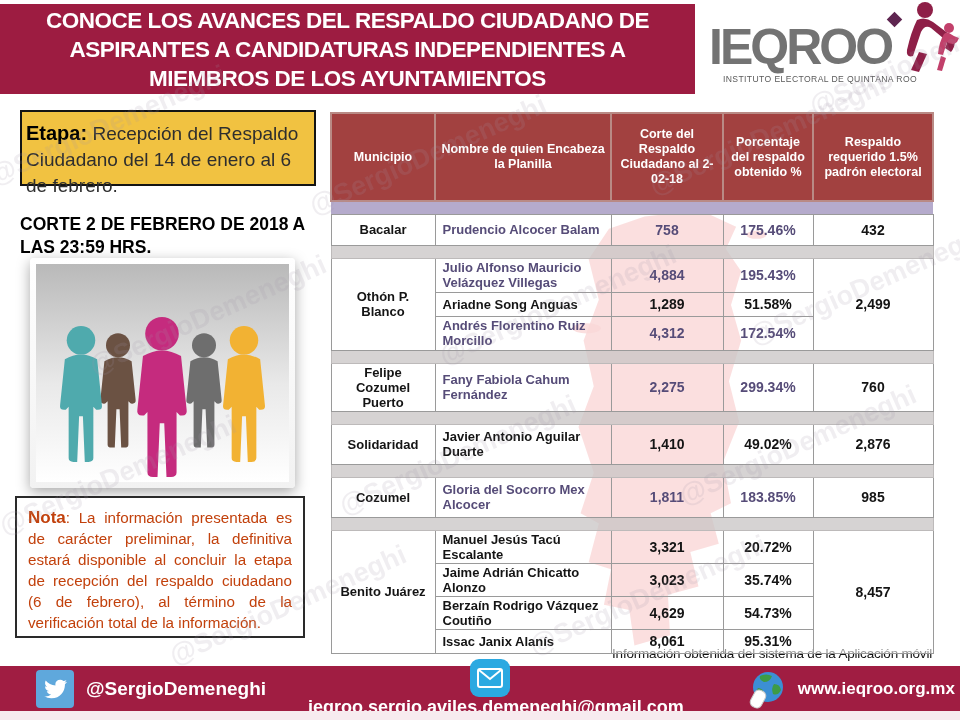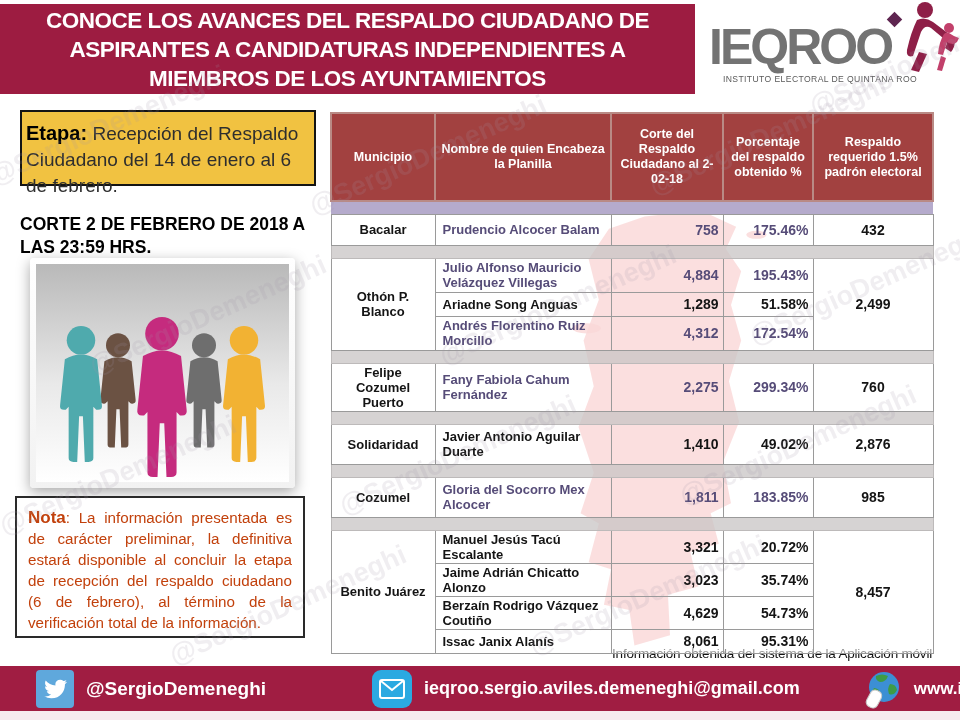--- a/index.html
+++ b/index.html
@@ -45,32 +45,32 @@
   col.c-pct { width:90px; }  col.c-req { width:120px; }
   th { background:#A24140; color:#fff; font-size:12.5px; font-weight:bold;
        border:2px solid #b98a85; vertical-align:middle; text-align:center;
        height:88px; padding:2px 4px; line-height:15px; }
   tr.band td { background:#B5ABCC; height:13px; border:none; padding:0; }
   tr.spacer td { background:rgba(208,205,205,0.88); height:13px; border:1px solid #bdbaba; padding:0; }
   td { border:1px solid #9a9a9a; background:rgba(255,255,255,0.55);
        font-size:13px; color:#141414; vertical-align:middle; padding:1px 4px; }
   td.mun { font-weight:bold; text-align:center; line-height:15px; }
   td.nom { font-weight:bold; text-align:left; line-height:15px; padding-left:7px; }
-  td.num { font-weight:bold; font-size:14px; text-align:right; }
+  td.num { font-weight:bold; font-size:14px; text-align:center; }
   td.req { font-weight:bold; font-size:14px; text-align:center; }
   .hl { color:#564C78; }
   tr.r31 td { height:31px; } tr.r24 td { height:24px; } tr.r34 td { height:34px; }
   tr.r44 td { height:44px; } tr.r40 td { height:40px; } tr.r29 td { height:29px;margin-top:28px; }
 
   
   .info-line { position:absolute; right:28px; top:646px; font-size:13.5px; color:#111; letter-spacing:-0.2px; }
   .footer-bar { position:absolute; left:0; top:666px; width:960px; height:45px;
                 background:#A01D42; display:flex; align-items:center; }
   .f-item { display:flex; align-items:center; color:#fff; }
-  .f-twitter { margin-left:36px; } .f-mail { margin-left:106px; } .f-web { margin-left:62px; }
+  .f-twitter { margin-left:36px; } .f-mail { margin-left:30px;flex-direction:column; } .f-web { margin-left:62px; }
   .icon-box { width:38px; height:38px; border-radius:4px; background:#5FA8DC;
               display:flex; align-items:center; justify-content:center; }
   .icon-mail { background:#2BA9E1; border-radius:9px; width:40px; }
   .f-label { font-size:19px; font-weight:bold; margin-left:12px; }
   .f-email { font-size:18px; font-weight:bold; margin-left:12px; }
   .f-url { font-size:17px; font-weight:bold; margin-left:10px; }
   .bottom-strip { position:absolute; left:0; top:711px; width:960px; height:9px; background:#F7EBEF; }
 
   
   .wm-layer { position:absolute; inset:0; z-index:5; pointer-events:none; overflow:hidden; }

